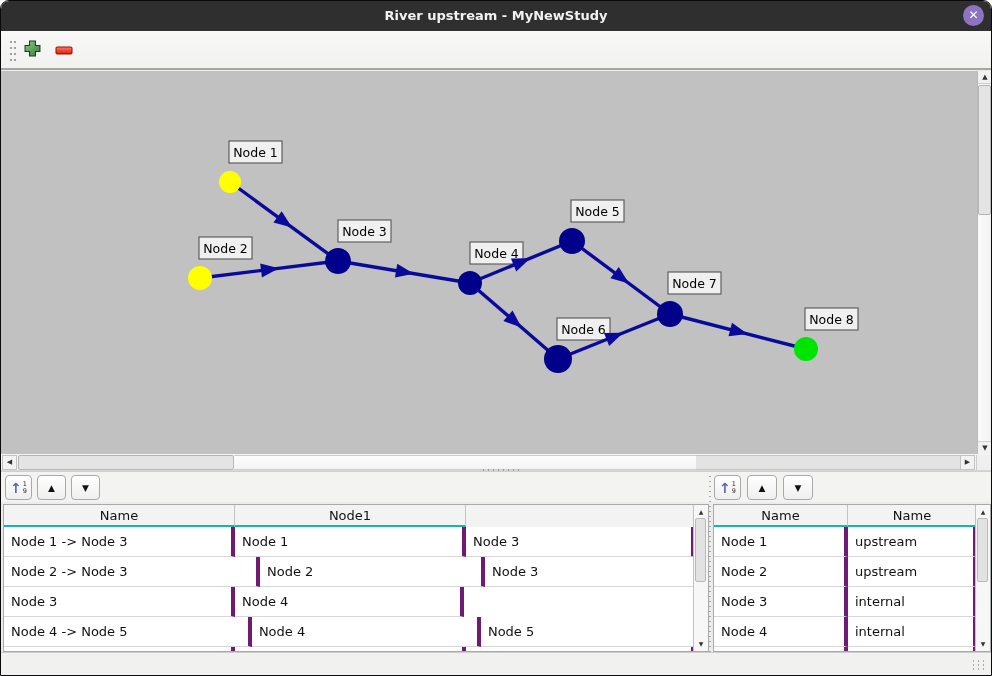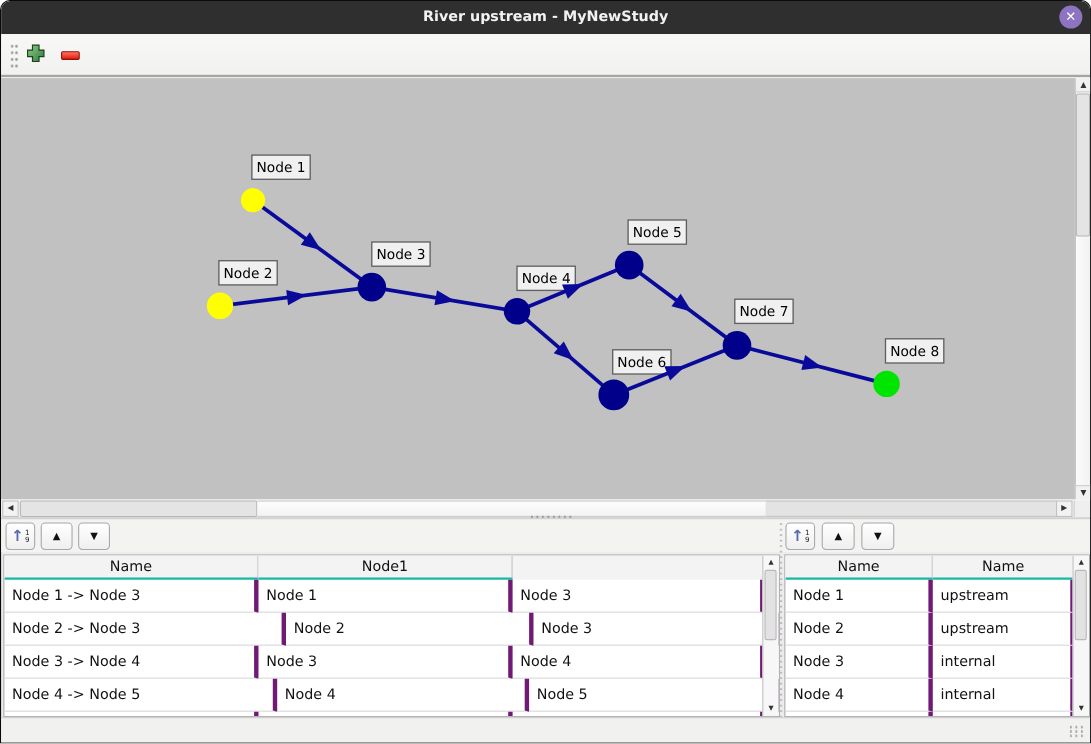--- a/index.html
+++ b/index.html
@@ -225,21 +225,20 @@
           <div class="tcell" style="width: 231px;">Node 1 -&gt; Node 3</div>
           <div class="tcell" style="width: 231px;">Node 1</div>
           <div class="tcell" style="width: 229px;">Node 3</div>
         </div>
         <div class="trow">
           <div class="tcell" style="width: 263px;">Node 2 -&gt; Node 3</div>
           <div class="tcell" style="width: 231px;">Node 2</div>
           <div class="tcell" style="width: 229px;">Node 3</div>
         </div>
         <div class="trow">
-          <div class="tcell" style="width: 231px;">Node 3 -&gt; Node 4</div>
           <div class="tcell" style="width: 231px;">Node 3</div>
           <div class="tcell" style="width: 229px;">Node 4</div>
         </div>
         <div class="trow">
           <div class="tcell" style="width: 250px;">Node 4 -&gt; Node 5</div>
           <div class="tcell" style="width: 231px;">Node 4</div>
           <div class="tcell" style="width: 229px;">Node 5</div>
         </div>
         <div class="trow">
           <div class="tcell" style="width: 231px;"></div>

